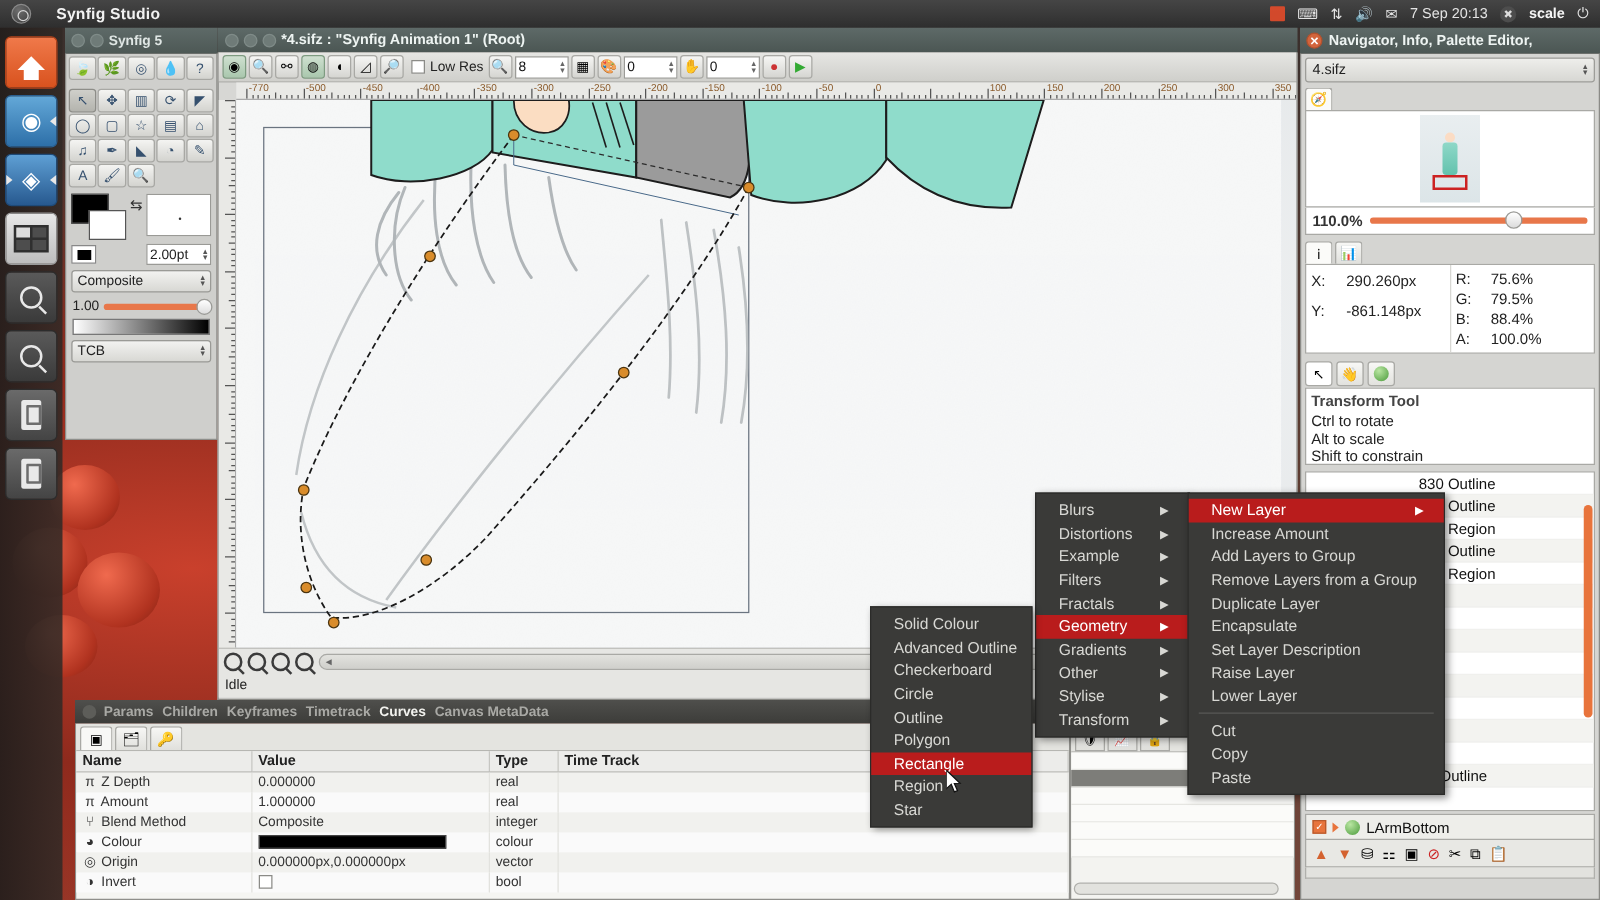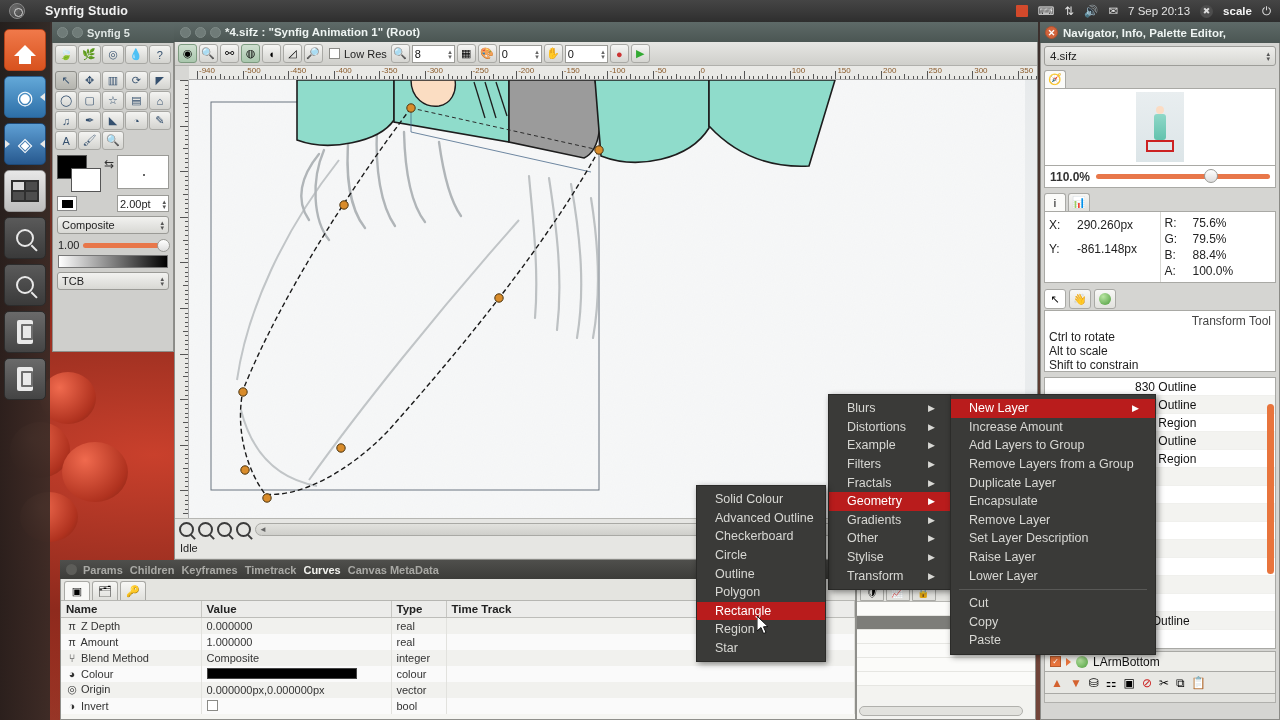--- a/index.html
+++ b/index.html
@@ -232,21 +232,21 @@
   #info-left{flex:1;border-right:1px solid #d8d8d4;padding:6px 4px;}
   #info-right{flex:1;padding:4px 4px;}
   .inforow{display:flex;gap:6px;margin-bottom:10px;}
   .inforow .k{width:22px;font-weight:normal;}
   .inforow.compact{margin-bottom:2px;}
   #tool-tabstrip{height:21px;display:flex;gap:3px;margin-top:6px;}
   .ttb{width:22px;height:20px;border:1px solid #a9a9a5;border-radius:3px;
     background:linear-gradient(to bottom,#f8f8f6,#e2e2de);display:flex;align-items:center;justify-content:center;font-size:11px;}
   .ttb.sel{background:#fff;}
   #tool-info{background:#fff;border:1px solid #a9a9a5;height:62px;padding:3px 4px;font-size:12px;color:#222;}
-  #tool-info .tt-title{text-align:right;font-weight:normal;color:#444;margin-bottom:2px;}
+  #tool-info .tt-title{text-align:left;font-weight:bold;color:#444;margin-bottom:2px;}
   #layers-panel{margin-top:5px;background:#fff;border:1px solid #a9a9a5;height:272px;position:relative;overflow:hidden;}
   .lrow{height:18px;display:flex;align-items:center;padding-left:90px;font-size:12px;color:#111;border-bottom:1px solid #f0f0ed;}
   .lrow:nth-child(even){background:#f3f3f0;}
   #layer-scroll{position:absolute;right:1px;top:26px;width:7px;height:170px;background:#e8743c;border-radius:4px;}
   #sel-layer-row{margin-top:2px;height:21px;display:flex;align-items:center;gap:5px;padding:0 5px;
     background:#eeeeea;border:1px solid #a9a9a5;font-size:12px;color:#111;}
   #sel-layer-row .lchk{width:11px;height:11px;background:#e8743c;border:1px solid #b85a2c;
     display:flex;align-items:center;justify-content:center;color:#fff;font-size:8px;}
   .caret{width:0;height:0;border-top:4px solid transparent;border-bottom:4px solid transparent;border-left:5px solid #e8743c;}
   .greenball{width:12px;height:12px;border-radius:50%;
@@ -468,21 +468,21 @@
             <span>▴</span>
             <span>▾</span>
           </span>
       </div>
       <div class="ctb" style="color:#c33">●</div>
       <div class="ctb" style="color:#3a3">▶</div>
     </div>
 
     <div id="ruler-h">
         <div class="rtick" style="left: 8px; height: 8px;"></div>
-        <div class="rlab" style="left: 8px;">-940</div>
+        <div class="rlab" style="left: 8px;">-770</div>
         <div class="rtick" style="left: 12.56px; height: 3px;"></div>
         <div class="rtick" style="left: 17.12px; height: 3px;"></div>
         <div class="rtick" style="left: 21.68px; height: 3px;"></div>
         <div class="rtick" style="left: 26.24px; height: 3px;"></div>
         <div class="rtick" style="left: 30.8px; height: 5px;"></div>
         <div class="rtick" style="left: 35.36px; height: 3px;"></div>
         <div class="rtick" style="left: 39.92px; height: 3px;"></div>
         <div class="rtick" style="left: 44.48px; height: 3px;"></div>
         <div class="rtick" style="left: 49.04px; height: 3px;"></div>
         <div class="rtick" style="left: 53.6px; height: 8px;"></div>
@@ -1140,23 +1140,20 @@
   <div class="mi">
     <span>Remove Layers from a Group</span>
     </div>
   <div class="mi">
     <span>Duplicate Layer</span>
     </div>
   <div class="mi">
     <span>Encapsulate</span>
     </div>
   <div class="mi">
-    <span>Remove Layer</span>
-    </div>
-  <div class="mi">
     <span>Set Layer Description</span>
     </div>
   <div class="mi">
     <span>Raise Layer</span>
     </div>
   <div class="mi">
     <span>Lower Layer</span>
     </div>
   <div class="msep"></div>
   <div class="mi">

